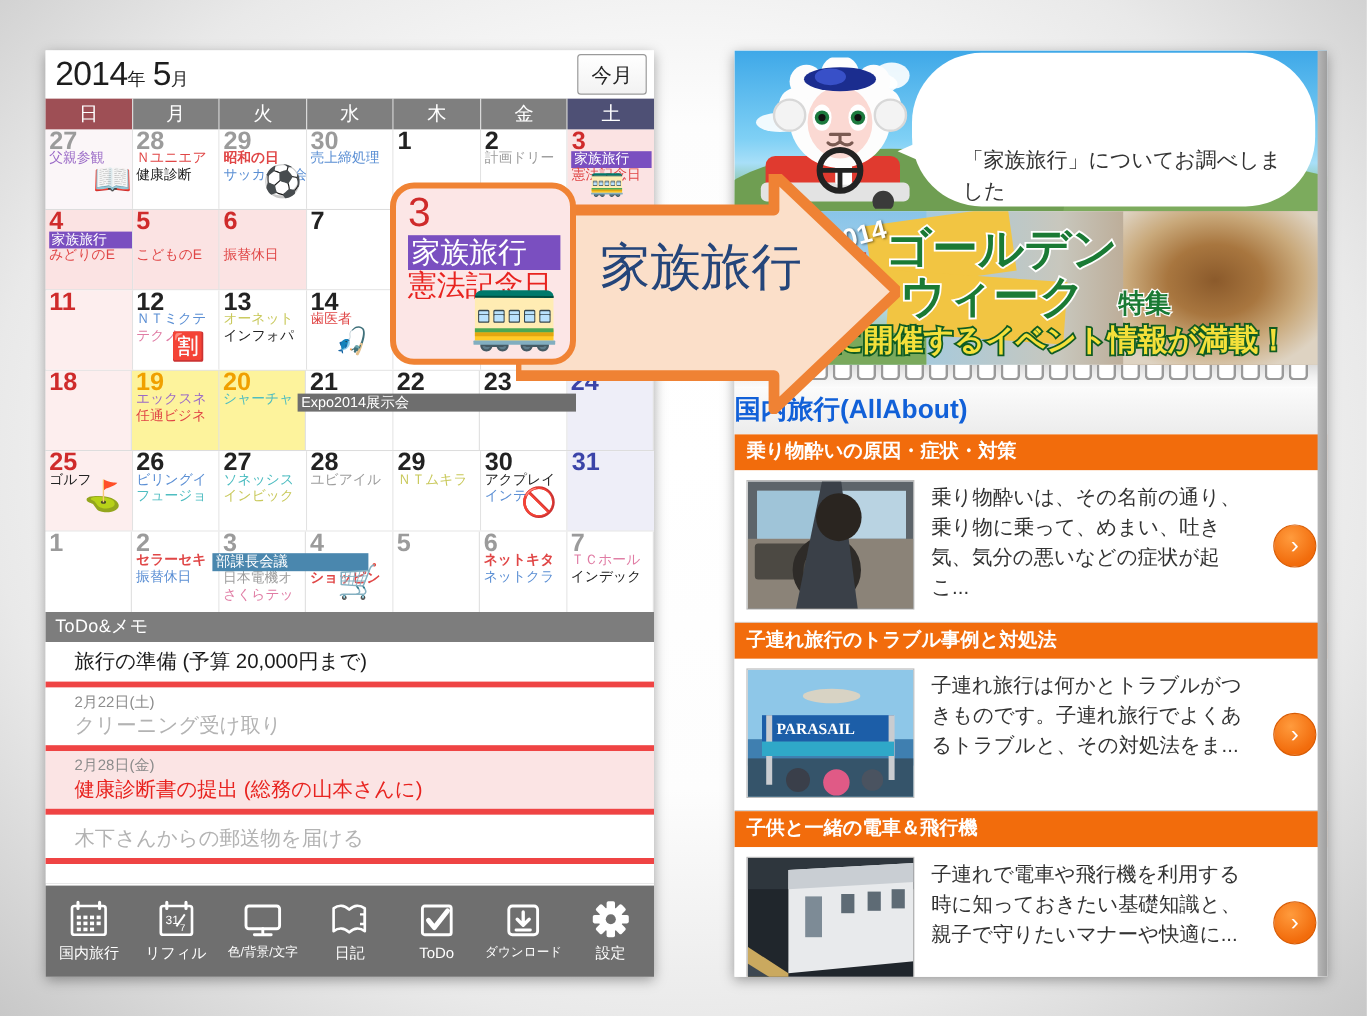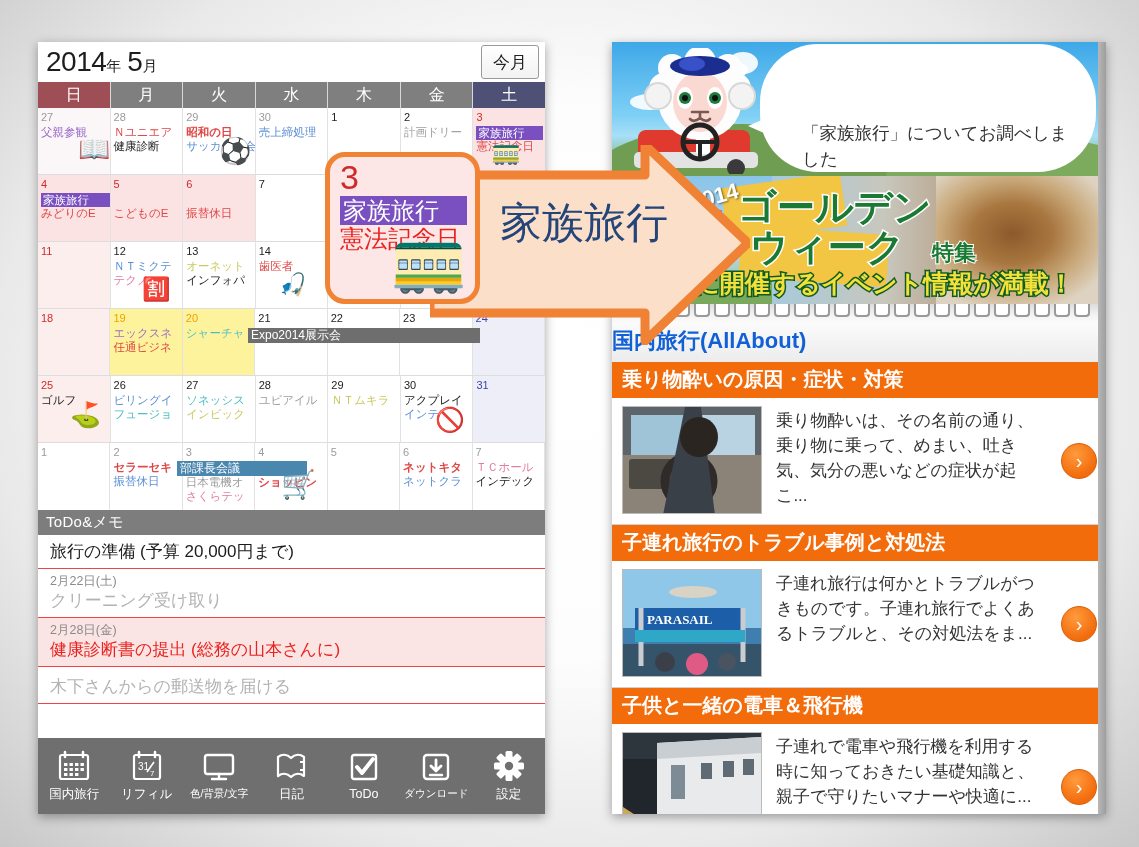--- a/index.html
+++ b/index.html
@@ -53,21 +53,21 @@
     flex: 1; position: relative; border-right: 1px solid #e2e2e2;
     overflow: hidden; background: #fff; padding: 1px 2px 0 3px;
   }
   .day:last-child { border-right: none; }
   .day.sun-bg   { background: #fdeeee; }
   .day.sat-bg   { background: #eeeef8; }
   .day.hol-bg   { background: #fbe3e3; }
   .day.yel-bg   { background: #fdf39c; }
   .day.out      { background: #fbf6f8; }
   .day.out-plain{ background: #ffffff; }
-  .dnum { font-size: 11px; color: #222; line-height: 17px; }
+  .dnum { font-size: 21px; color: #222; line-height: 17px; font-weight: bold; }
   .dnum.red  { color: #cf2b2b; }
   .dnum.blue { color: #3b44a8; }
   .dnum.gray { color: #9b9b9b; }
   .dnum.orange { color: #f0a000; }
   .ev { font-size: 11.5px; line-height: 13.5px; white-space: nowrap; }
   .ev.purple { color: #9b6bc7; }
   .ev.red    { color: #e04646; }
   .ev.blue   { color: #5b8fd4; }
   .ev.black  { color: #222; }
   .ev.gray   { color: #9d9d9d; }
@@ -85,21 +85,21 @@
   }
   .span-bar.gray { background: #6e6e6e; }
   .span-bar.blue { background: #4a87ae; }
   .emoji { position: absolute; font-size: 26px; line-height: 1; z-index: 5; }
 
   
   #todo-head {
     background: #7d7d7d; color: #fff; font-size: 15px;
     padding: 3px 0 3px 8px; letter-spacing: .3px;
   }
-  .todo-row { border-bottom: 1px solid #ef4444; padding: 5px 12px; background: #fff; }
+  .todo-row { border-bottom: 5px solid #ef4444; padding: 5px 24px; background: #fff; }
   .todo-row.alert { background: #fbe4e4; }
   .todo-main { font-size: 17px; color: #1b1b1b; }
   .todo-main.red { color: #e8231f; }
   .todo-main.gray { color: #b3b3b3; }
   .todo-date { font-size: 12.5px; color: #8b8b8b; line-height: 15px; }
 
   
   #toolbar {
     position: absolute; left: 0; bottom: 0; width: 507px; height: 78px;
     background: #6f6f6f; display: flex; align-items: center;
@@ -175,21 +175,21 @@
     color: #f4e03a; -webkit-text-stroke: 3px #0f5c22; paint-order: stroke fill; z-index: 7; white-space: nowrap;}
 
   #spiral { height: 19px; background: linear-gradient(#dcdcdc, #f2f2f2 55%, #fbfbfb);
             display: flex; align-items: flex-start; padding-left: 2px; overflow: hidden; }
   .ring { width: 16px; height: 13px; margin-right: 4px; border: 2px solid #9a9a9a;
           border-top: none; border-radius: 0 0 4px 4px; background: #fff; flex: none;}
   #src-title { background: linear-gradient(#fbfbfb,#ececec); text-align: left;
      color: #1160d8; font-size: 22px; font-weight: bold; padding: 3px 0 6px; }
 
   .article { border-bottom: 1px solid #d2d2d2; }
-  .art-head { background: #f26c0c; color: #fff; font-size: 20px; font-weight: bold;
+  .art-head { background: #f26c0c; color: #fff; font-size: 16px; font-weight: bold;
     padding: 4px 0 5px 10px; white-space: nowrap; overflow: hidden; }
   .art-body { display: flex; position: relative; background: #fff;
     padding: 8px 8px 10px 10px; min-height: 124px; }
   .art-thumb { width: 140px; height: 108px; flex: none; border: 1px solid #bbb; overflow: hidden; position: relative;}
   .art-text { font-size: 17px; line-height: 25px; color: #333; padding: 2px 60px 0 14px; }
   .art-next {
     position: absolute; right: 9px; top: 50%; transform: translateY(-50%);
     width: 36px; height: 36px; border-radius: 50%;
     background: radial-gradient(circle at 40% 30%, #ff9b3d, #f26c0c 70%);
     border: 1px solid #d85c05; display: flex; align-items: center; justify-content: center;

